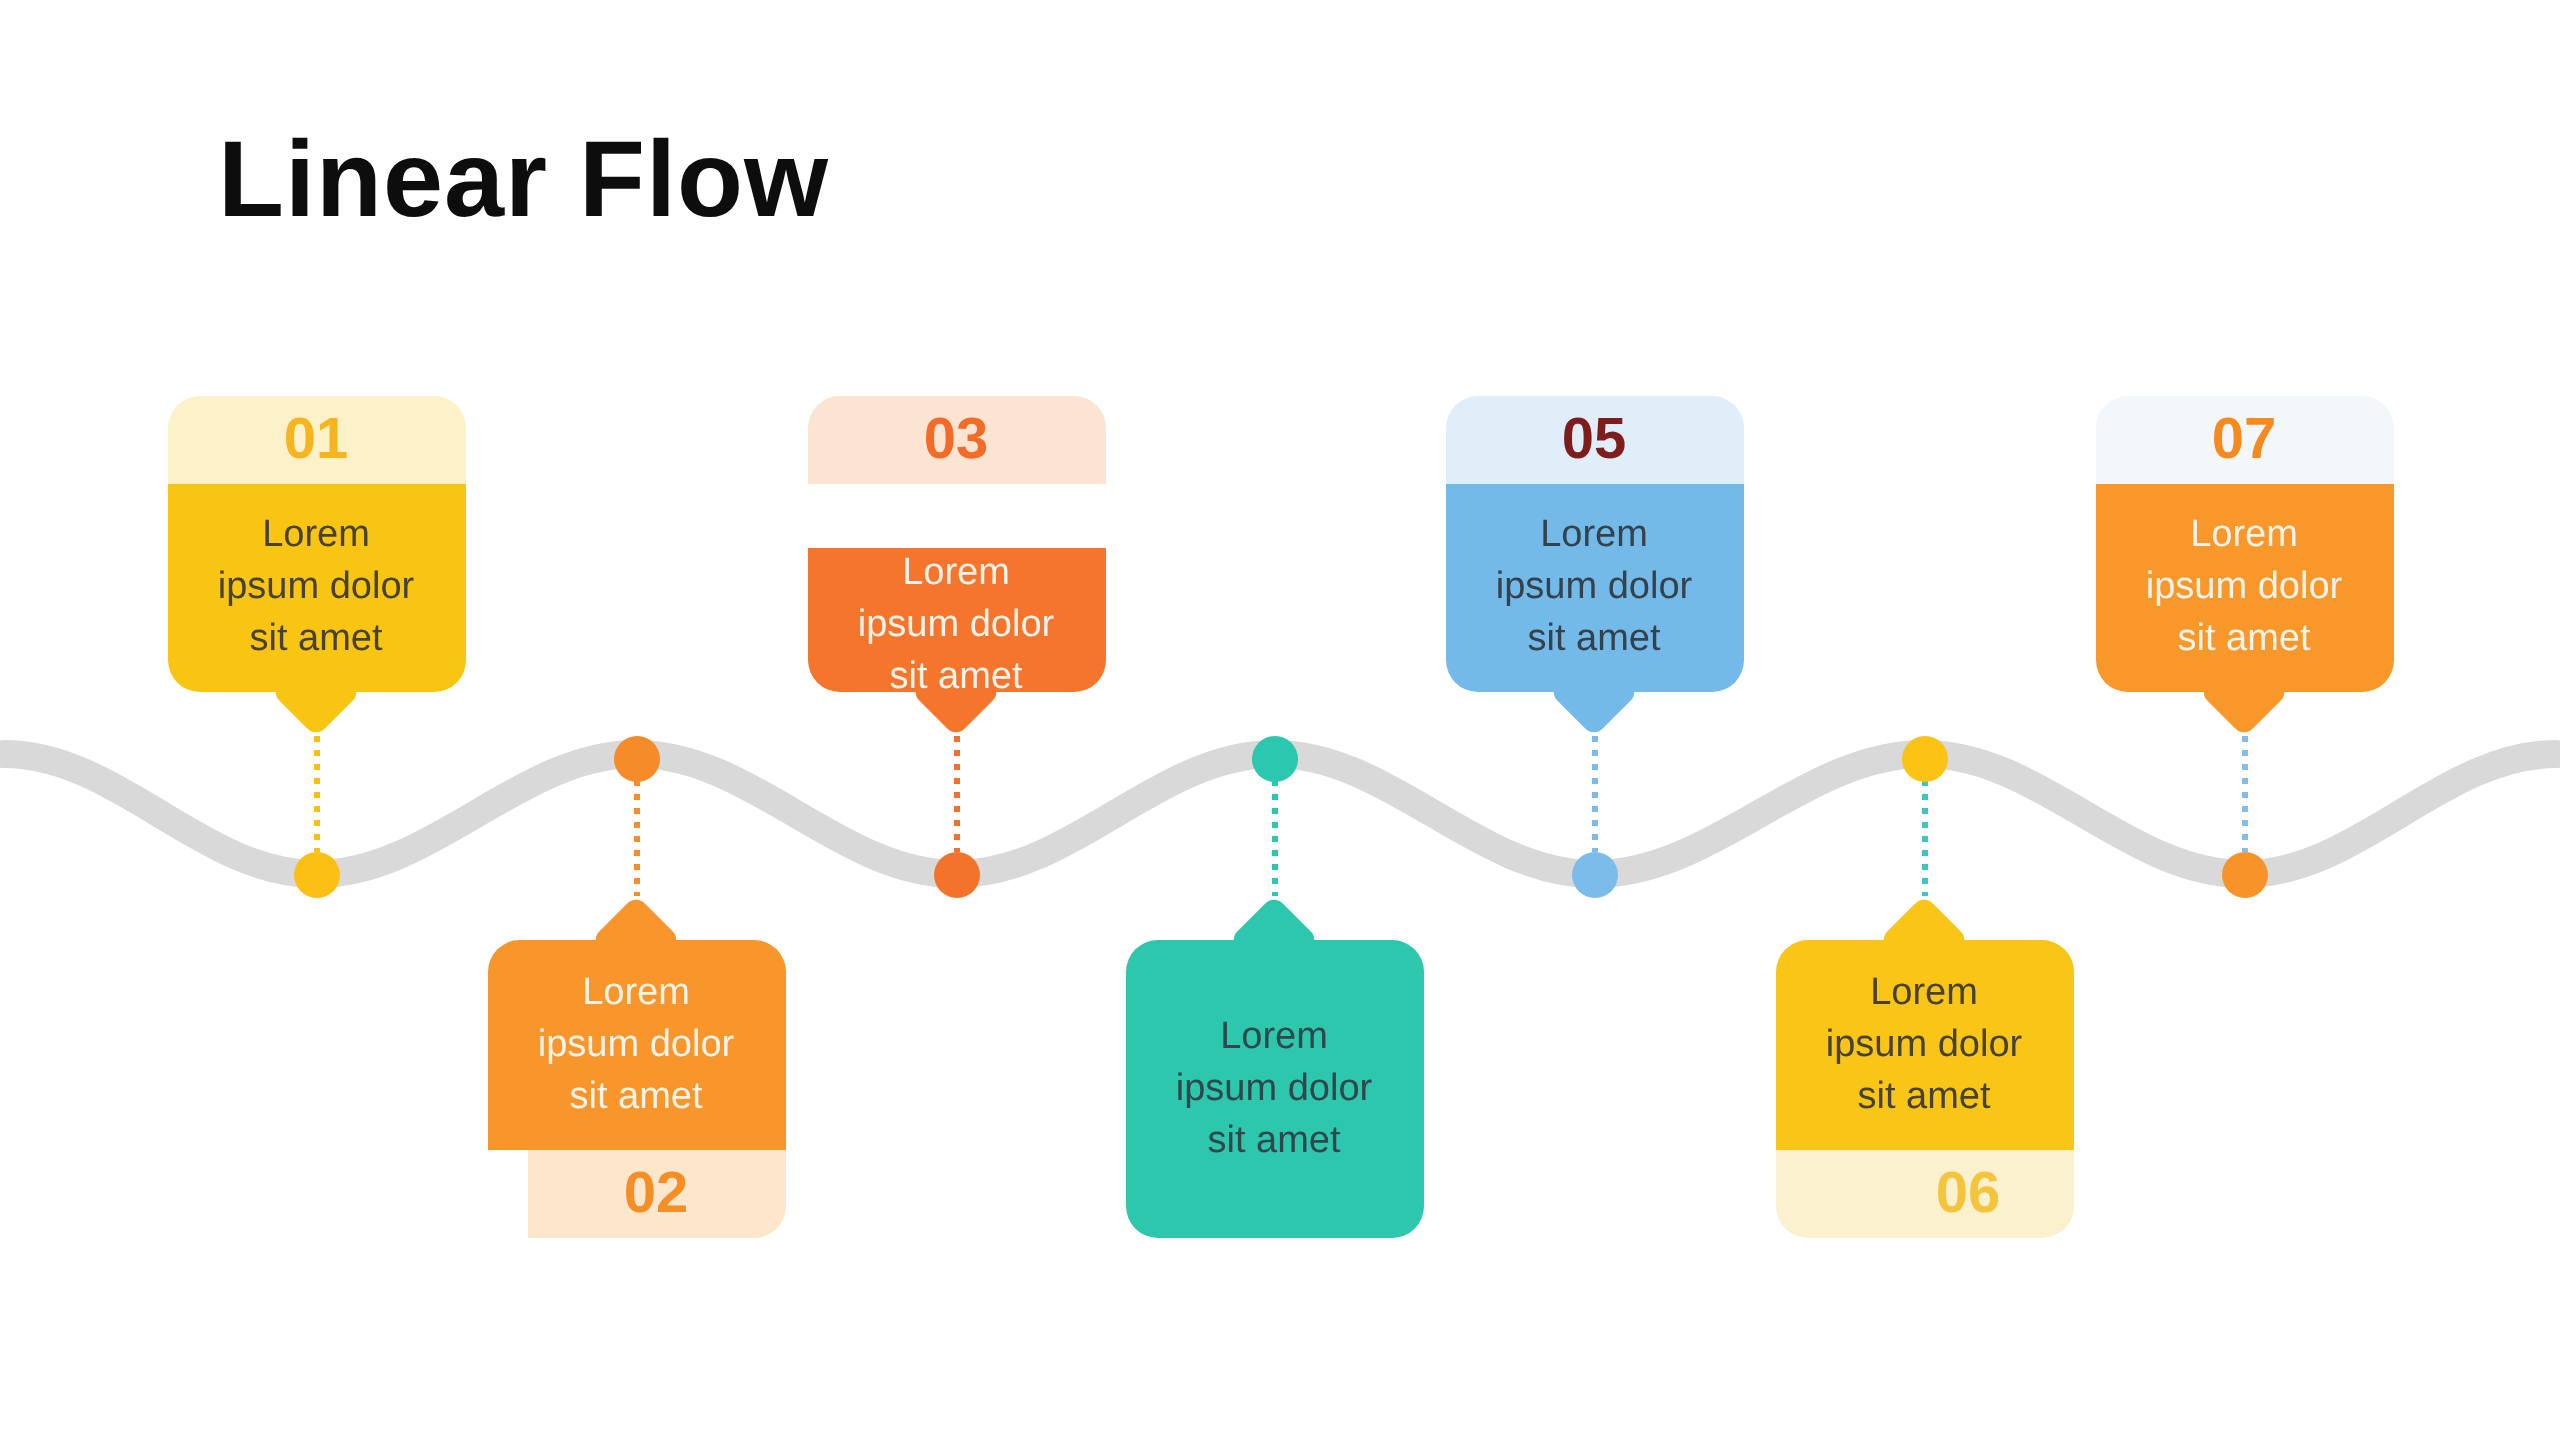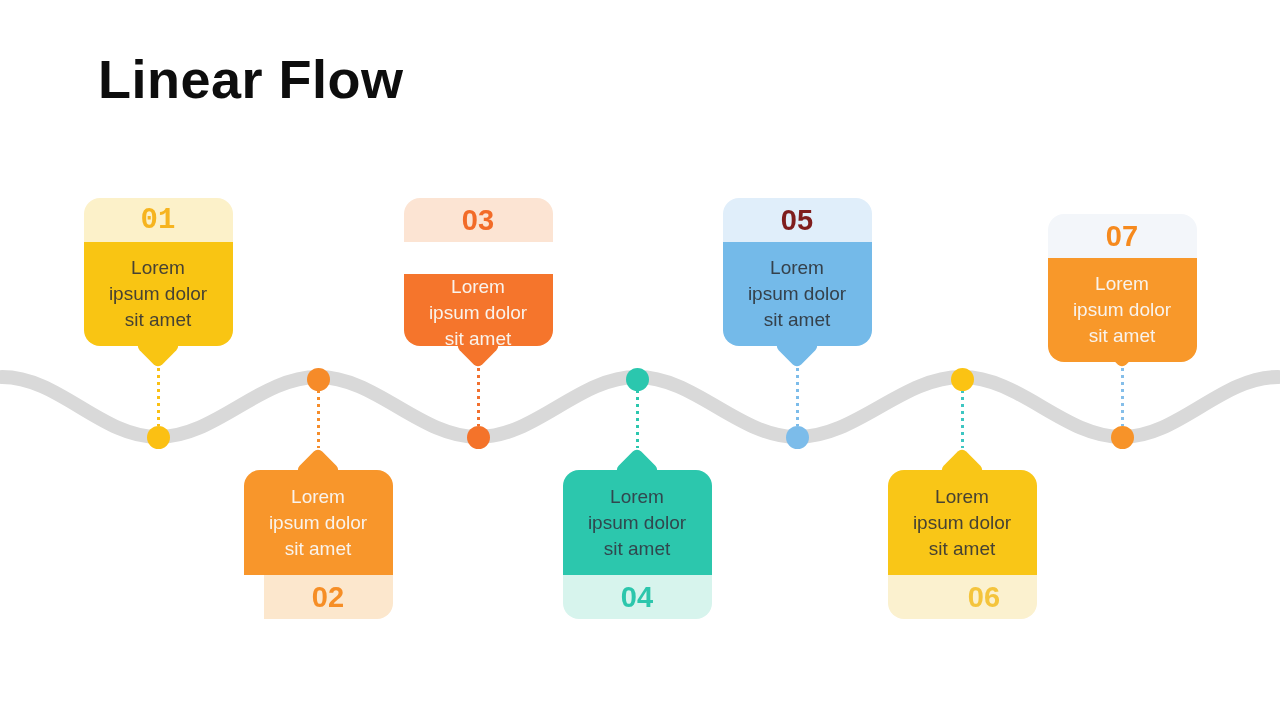--- a/index.html
+++ b/index.html
@@ -8,21 +8,21 @@
     width: 1280px;
     height: 720px;
     background: #ffffff;
     overflow: hidden;
     font-family: "Liberation Sans", sans-serif;
   }
   .title {
     position: absolute;
     left: 98px;
     top: 50px;
-    margin: 0;
+    margin: 11px;
     font-size: 54px;
     line-height: 1.1;
     font-weight: 700;
     color: #0d0d0d;
     letter-spacing: 0.5px;
   }
   .wave {
     position: absolute;
     left: 0; top: 0;
     z-index: 0;
@@ -85,21 +85,21 @@
 <div class="slide">
   <h1 class="title" style="color: rgb(13, 13, 13);">Linear Flow</h1>
 
   <svg class="wave" width="1280" height="720" viewBox="0 0 1280 720" aria-hidden="true">
     <path fill="none" stroke="#D9D9D9" stroke-width="14" stroke-linecap="round" d="M 2 377 C 59 377 101 437 158 437 C 216 437 260 377 318 377 C 376 377 420 437 478 437 C 536 437 579 377 637 377 C 695 377 739 437 797 437 C 857 437 902 377 962 377 C 1020 377 1064 437 1122 437 C 1179 437 1221 377 1278 377"></path>
   </svg>
 
   <div id="steps">
       <div class="step top">
     <div class="step-card" style="left: 83.5px; top: 198px;">
-      <div class="card-number" style="background: rgb(252, 241, 201); color: rgb(246, 180, 31); font-family: Liberation Mono, monospace;">01</div>
+      <div class="card-number" style="background: rgb(252, 241, 201); color: rgb(246, 180, 31);">01</div>
       <div class="card-label" style="background: rgb(249, 197, 19); color: rgb(71, 66, 51);">Lorem ipsum dolor sit amet</div>
     </div>
     <div class="card-tail" style="left: 142px; top: 330px; background: rgb(249, 197, 19);"></div>
     <div class="card-connector" style="left: 156.5px; top: 368px; height: 58px; background-image: repeating-linear-gradient(rgb(251, 192, 19) 0px, rgb(251, 192, 19) 3px, transparent 3px, transparent 7px);"></div>
     <div class="timeline-dot" style="left: 146.5px; top: 425.5px; background: rgb(251, 192, 19);"></div>
   </div>
       <div class="step bottom">
     <div class="step-card" style="left: 243.5px; top: 470px;">
       <div class="card-number" style="background: rgb(252, 231, 205); color: rgb(246, 142, 38); margin-left: 20px;">02</div>
       <div class="card-label" style="background: rgb(248, 150, 43); color: rgb(249, 243, 236);">Lorem ipsum dolor sit amet</div>
@@ -112,21 +112,20 @@
     <div class="step-card" style="left: 403.5px; top: 198px; gap: 32px;">
       <div class="card-number" style="background: rgb(252, 228, 211); color: rgb(242, 107, 40);">03</div>
       <div class="card-label" style="background: rgb(245, 117, 44); color: rgb(249, 243, 236);">Lorem ipsum dolor sit amet</div>
     </div>
     <div class="card-tail" style="left: 462px; top: 330px; background: rgb(245, 117, 44);"></div>
     <div class="card-connector" style="left: 476.5px; top: 368px; height: 58px; background-image: repeating-linear-gradient(rgb(242, 112, 46) 0px, rgb(242, 112, 46) 3px, transparent 3px, transparent 7px);"></div>
     <div class="timeline-dot" style="left: 466.5px; top: 425.5px; background: rgb(244, 115, 42);"></div>
   </div>
       <div class="step bottom">
     <div class="step-card" style="left: 562.5px; top: 470px;">
-      <div class="card-number" style="background: rgb(215, 244, 237); color: rgb(44, 198, 172);">04</div>
       <div class="card-label" style="background: rgb(44, 199, 173); color: rgb(49, 71, 78);">Lorem ipsum dolor sit amet</div>
     </div>
     <div class="card-tail" style="left: 621px; top: 454px; background: rgb(44, 199, 173);"></div>
     <div class="card-connector" style="left: 635.5px; top: 390px; height: 58px; background-image: repeating-linear-gradient(rgb(43, 199, 174) 0px, rgb(43, 199, 174) 3px, transparent 3px, transparent 7px);"></div>
     <div class="timeline-dot" style="left: 625.5px; top: 367.5px; background: rgb(43, 199, 174);"></div>
   </div>
       <div class="step top">
     <div class="step-card" style="left: 722.5px; top: 198px;">
       <div class="card-number" style="background: rgb(224, 238, 250); color: #7f1d1d;">05</div>
       <div class="card-label" style="background: rgb(116, 186, 233); color: rgb(53, 65, 75);">Lorem ipsum dolor sit amet</div>
@@ -138,21 +137,21 @@
       <div class="step bottom">
     <div class="step-card" style="left: 887.5px; top: 470px;">
       <div class="card-number" style="background: rgb(251, 241, 207); color: rgb(244, 196, 60); padding-left: 44px;">06</div>
       <div class="card-label" style="background: rgb(249, 198, 23); color: rgb(71, 66, 51);">Lorem ipsum dolor sit amet</div>
     </div>
     <div class="card-tail" style="left: 946px; top: 454px; background: rgb(249, 198, 23);"></div>
     <div class="card-connector" style="left: 960.5px; top: 390px; height: 58px; background-image: repeating-linear-gradient(rgb(62, 198, 194) 0px, rgb(62, 198, 194) 3px, transparent 3px, transparent 7px);"></div>
     <div class="timeline-dot" style="left: 950.5px; top: 367.5px; background: rgb(251, 195, 19);"></div>
   </div>
       <div class="step top">
-    <div class="step-card" style="left: 1047.5px; top: 198px; margin-top: 16px;">
+    <div class="step-card" style="left: 1047.5px; top: 198px;">
       <div class="card-number" style="background: rgb(243, 246, 250); color: rgb(246, 138, 30);">07</div>
       <div class="card-label" style="background: rgb(248, 152, 42); color: rgb(249, 243, 236);">Lorem ipsum dolor sit amet</div>
     </div>
     <div class="card-tail" style="left: 1106px; top: 330px; background: rgb(248, 152, 42);"></div>
     <div class="card-connector" style="left: 1120.5px; top: 368px; height: 58px; background-image: repeating-linear-gradient(rgb(133, 190, 233) 0px, rgb(133, 190, 233) 3px, transparent 3px, transparent 7px);"></div>
     <div class="timeline-dot" style="left: 1110.5px; top: 425.5px; background: rgb(247, 147, 41);"></div>
   </div>
     </div>
 </div>
 

